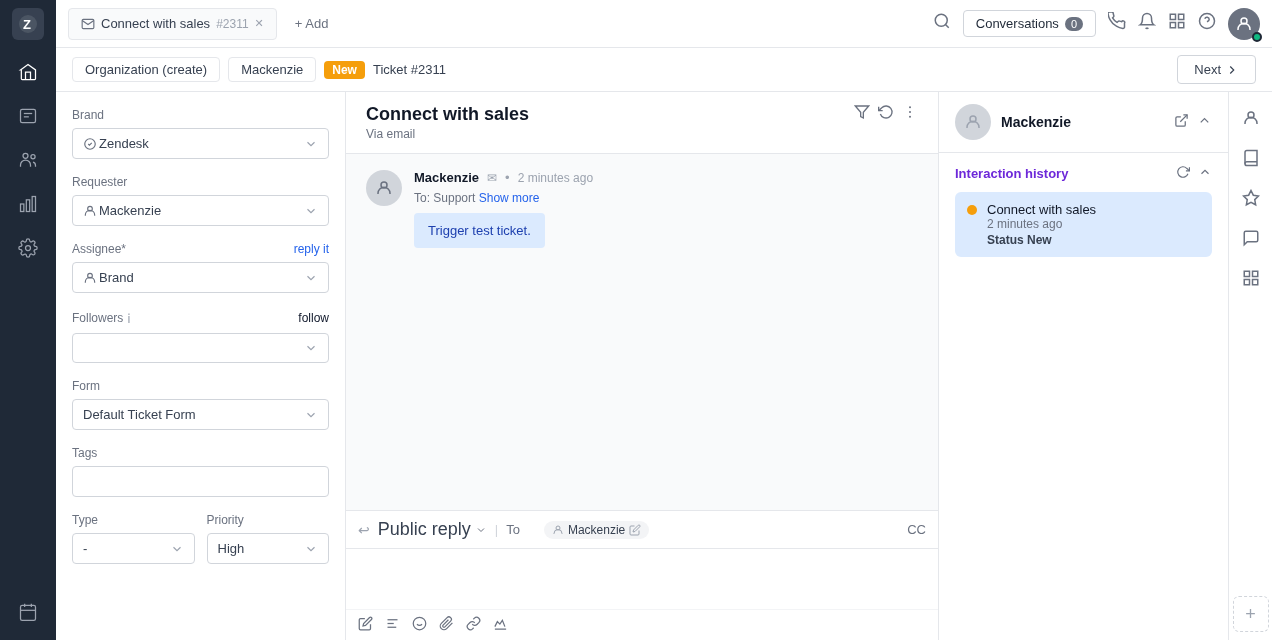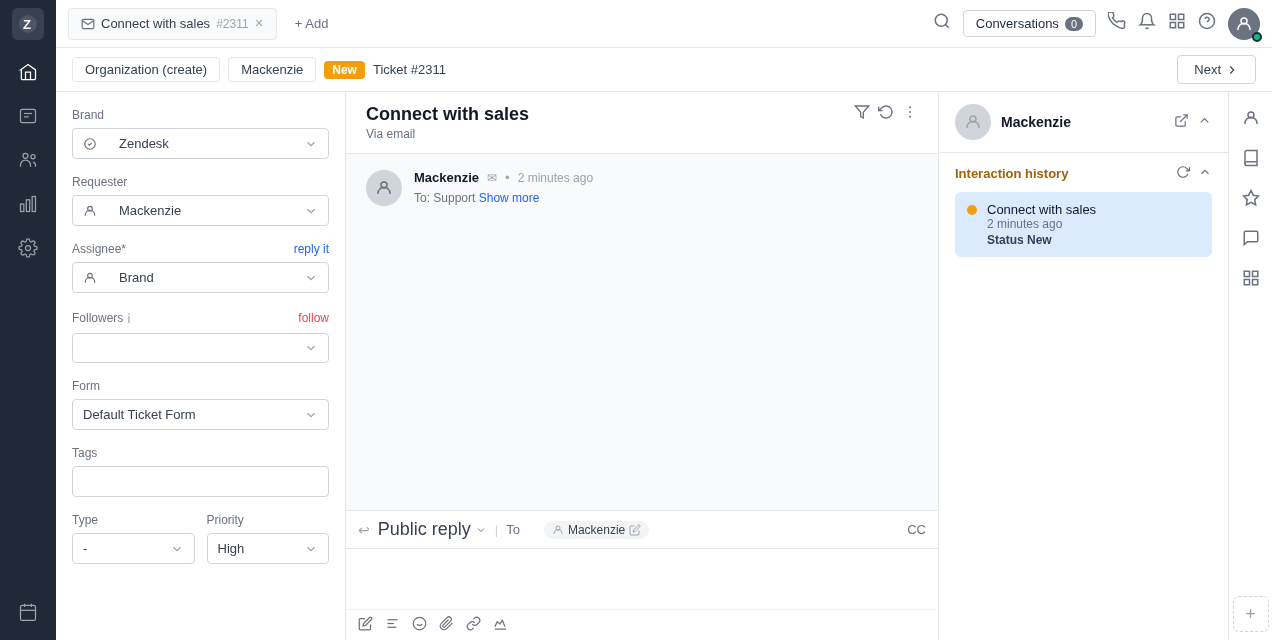--- a/index.html
+++ b/index.html
@@ -185,38 +185,38 @@
       align-items: center;
       gap: 4px;
     }
     .field-label .take-it {
       margin-left: auto;
       color: #2563eb;
       cursor: pointer;
     }
     .field-label .follow-link {
       margin-left: auto;
-      color: #ef4444;
+      color: #0f172a;
       cursor: pointer;
     }
     .field-select {
       width: 100%;
       display: flex;
       align-items: center;
       justify-content: space-between;
       padding: 7px 10px;
       border: 1px solid #d1d5db;
       border-radius: 4px;
       background: white;
       cursor: pointer;
       font-size: 13px;
       color: #374151;
     }
     .field-select .select-left {
-      display: flex; align-items: center; gap: 22px;
+      display: flex; align-items: center; gap: 2px;
     }
     .field-input {
       width: 100%;
       padding: 7px 10px;
       border: 1px solid #d1d5db;
       border-radius: 4px;
       font-size: 13px;
       color: #374151;
       outline: none;
     }
@@ -419,21 +419,21 @@
     }
     .section-header {
       display: flex;
       align-items: center;
       justify-content: space-between;
       margin-bottom: 10px;
     }
     .section-title {
       font-size: 13px;
       font-weight: 600;
-      color: #a16207;
+      color: #6d28d9;
     }
     .section-actions { display: flex; gap: 8px; }
     .section-action-icon { color: #6b7280; cursor: pointer; font-size: 14px; }
     .interaction-item {
       display: flex;
       gap: 10px;
       padding: 10px 12px;
       border-radius: 6px;
       background: #dbeafe;
       margin-bottom: 8px;
@@ -765,20 +765,21 @@
             <div class="message-meta">
               <span class="message-sender">Mackenzie</span>
               <span class="message-email-icon">✉</span>
               <span style="color:#9ca3af">•</span>
               <span class="message-time">2 minutes ago</span>
             </div>
             <div class="message-to">
               To: <span>Support</span>
               <span class="show-more">Show more</span>
             </div>
+            <div class="message-bubble">Trigger test ticket.</div>
           </div>
         </div>
       </div>
 
       <div class="reply-area">
         <div class="reply-toolbar">
           <span style="color:#9ca3af;font-size:14px;">↩</span>
           <div class="reply-type-btn">
             <span>Public reply</span>
             <svg width="12" height="12" viewBox="0 0 24 24" fill="none" stroke="#6b7280" stroke-width="2">

